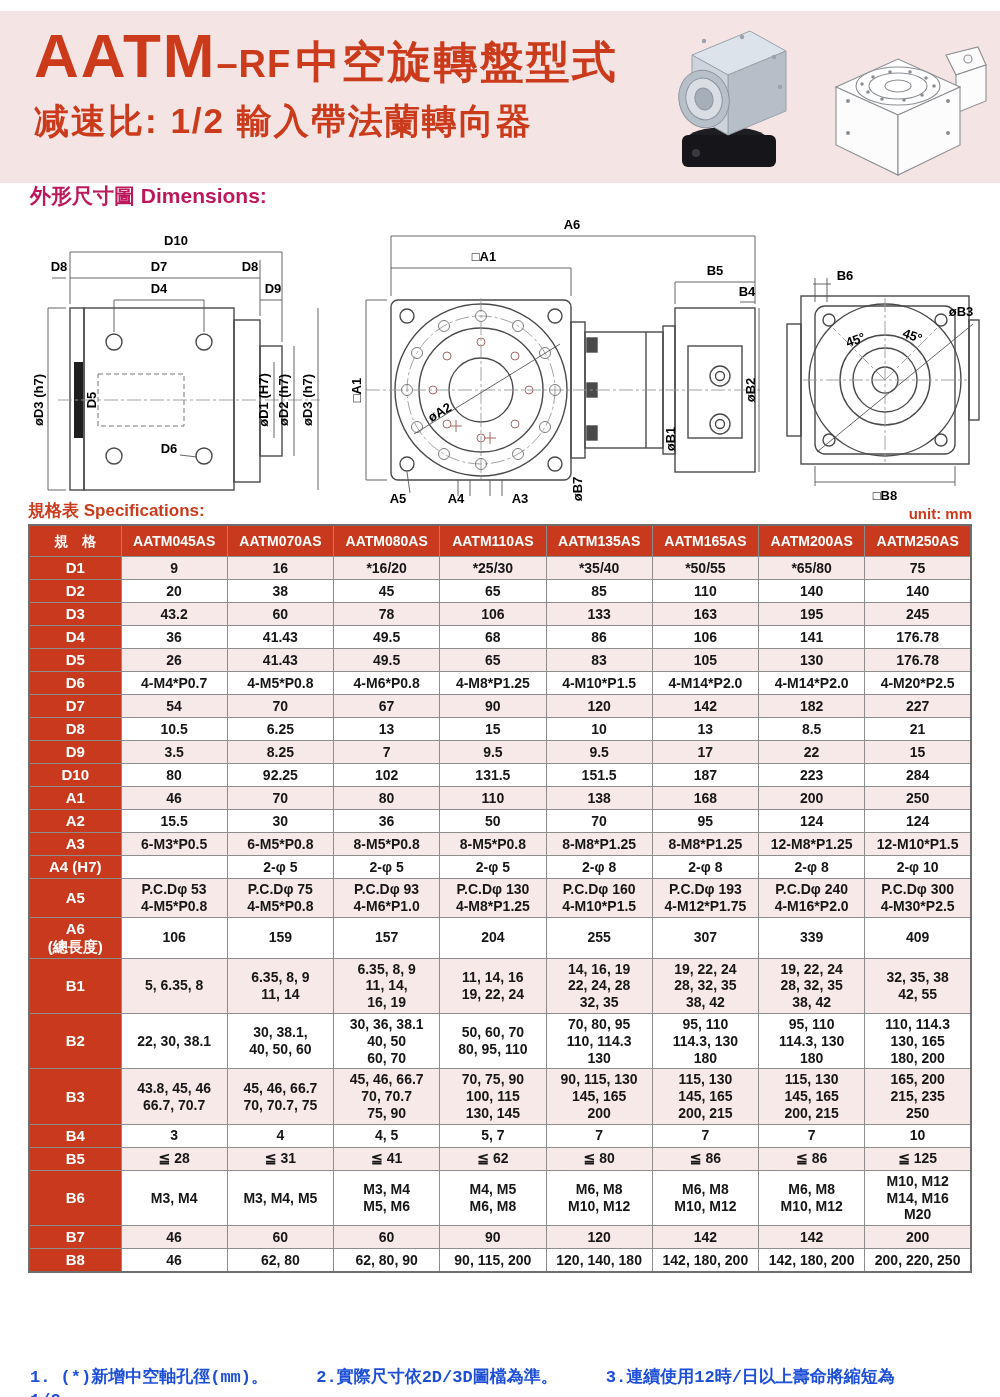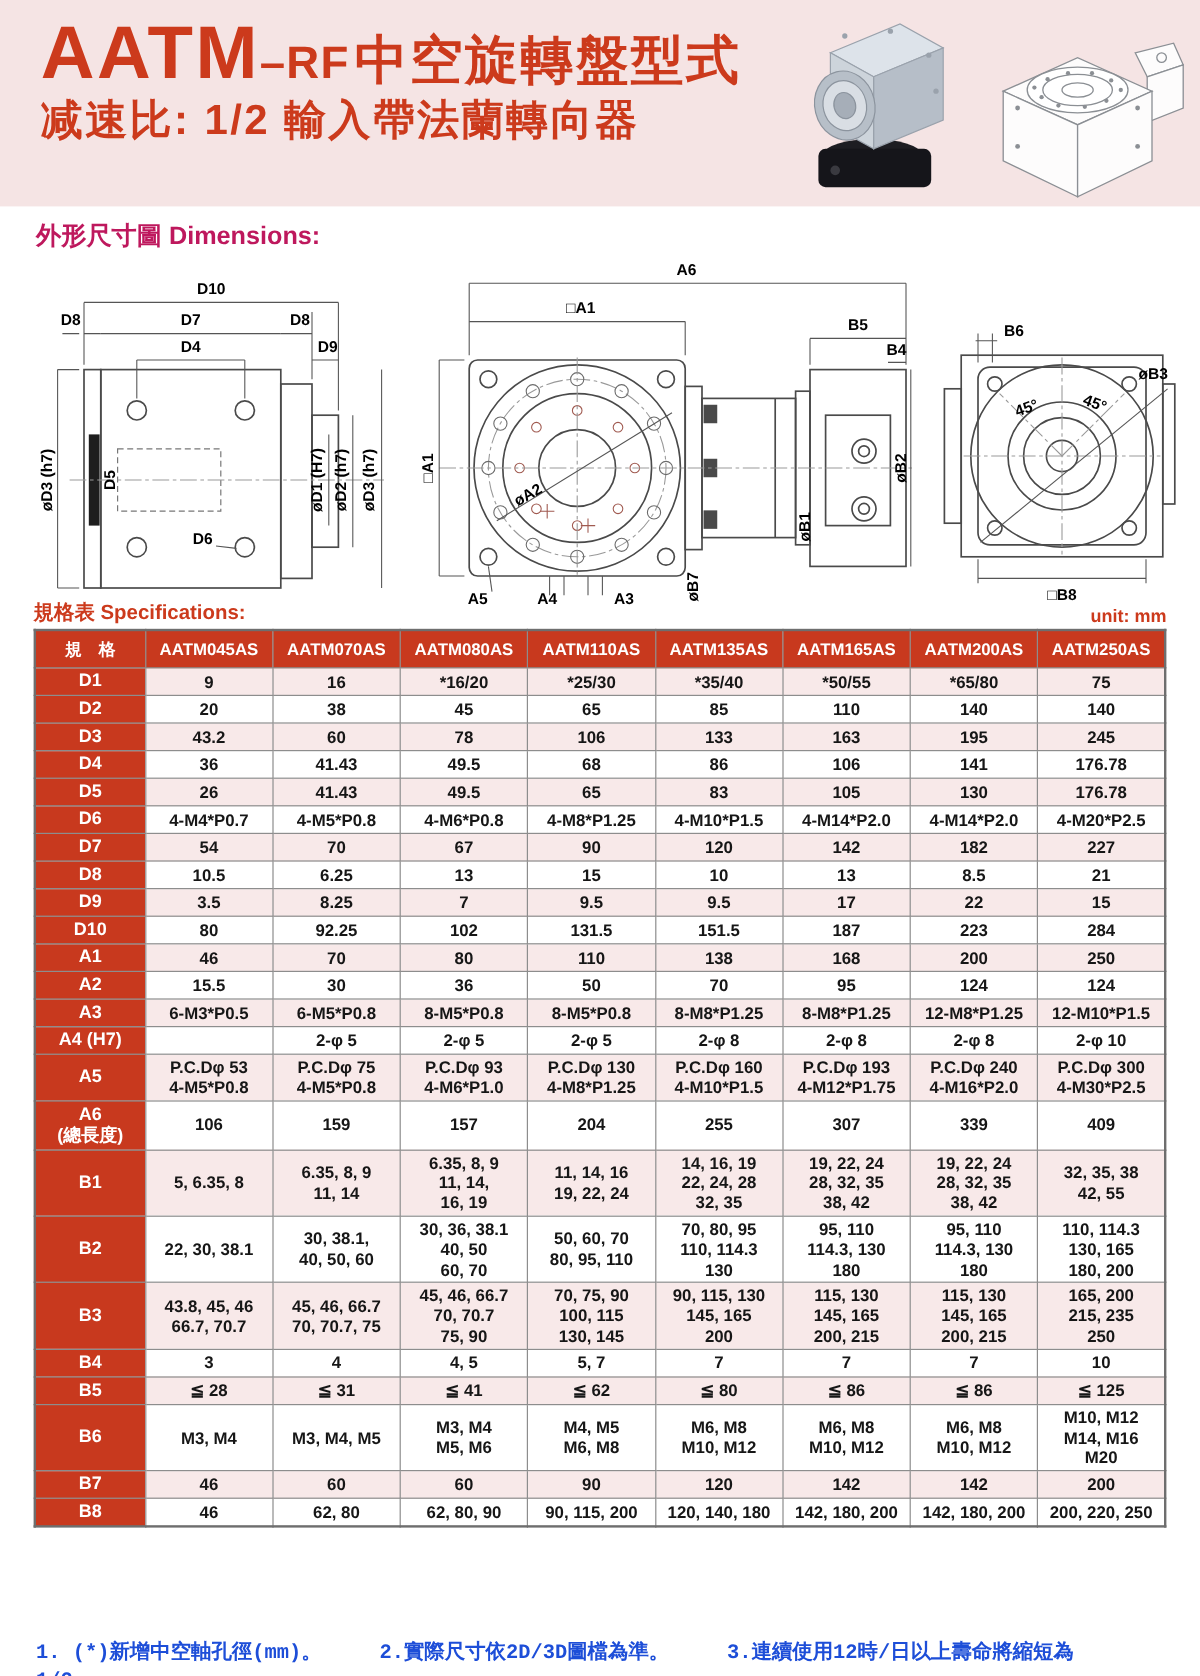--- a/index.html
+++ b/index.html
@@ -1,25 +1,25 @@
 <!DOCTYPE html>
 <html><head>
 <meta charset="utf-8">
 <style>
   html,body{margin:0;padding:0;background:#fff;}
   .page{position:relative;width:1000px;height:1397px;background:#ffffff;
         font-family:"Liberation Sans", sans-serif;overflow:hidden;}
   
-  .banner{position:absolute;left:0;top:0;width:1000px;height:172px;background:#f5e4e4;}
+  .banner{position:absolute;left:0;top:11px;width:1000px;height:172px;background:#f5e4e4;}
   .titles{position:absolute;left:34px;top:12px;color:#cc3a1c;white-space:nowrap;}
   .title-line1{font-weight:bold;line-height:1.05;}
   .t-main{font-size:62px;letter-spacing:2px;}
   .t-suffix{font-size:38px;letter-spacing:1px;}
   .t-cn{font-size:44px;letter-spacing:2px;}
-  .title-line2{font-size:35px;font-weight:bold;letter-spacing:2px;}
+  .title-line2{font-size:35px;font-weight:bold;margin-top:10px;letter-spacing:2px;}
   .prod-img{position:absolute;top:4px;}
   
   .dims-heading{position:absolute;left:30px;top:182px;color:#be185d;font-size:21px;font-weight:bold;}
   .specs-head{position:absolute;left:28px;top:499px;width:944px;display:flex;justify-content:space-between;align-items:flex-end;}
   .specs-head .sh{color:#cc3a1c;font-size:17px;font-weight:bold;}
   .specs-head .unit{color:#cc3a1c;font-size:15px;font-weight:bold;}
   
   .drawing{position:absolute;}
   .drawing text{fill:#000;font-family:"Liberation Sans",sans-serif;font-weight:bold;font-size:13px;text-anchor:middle;}
   .ln{stroke:#4a4a4a;stroke-width:1.4;fill:none;}

